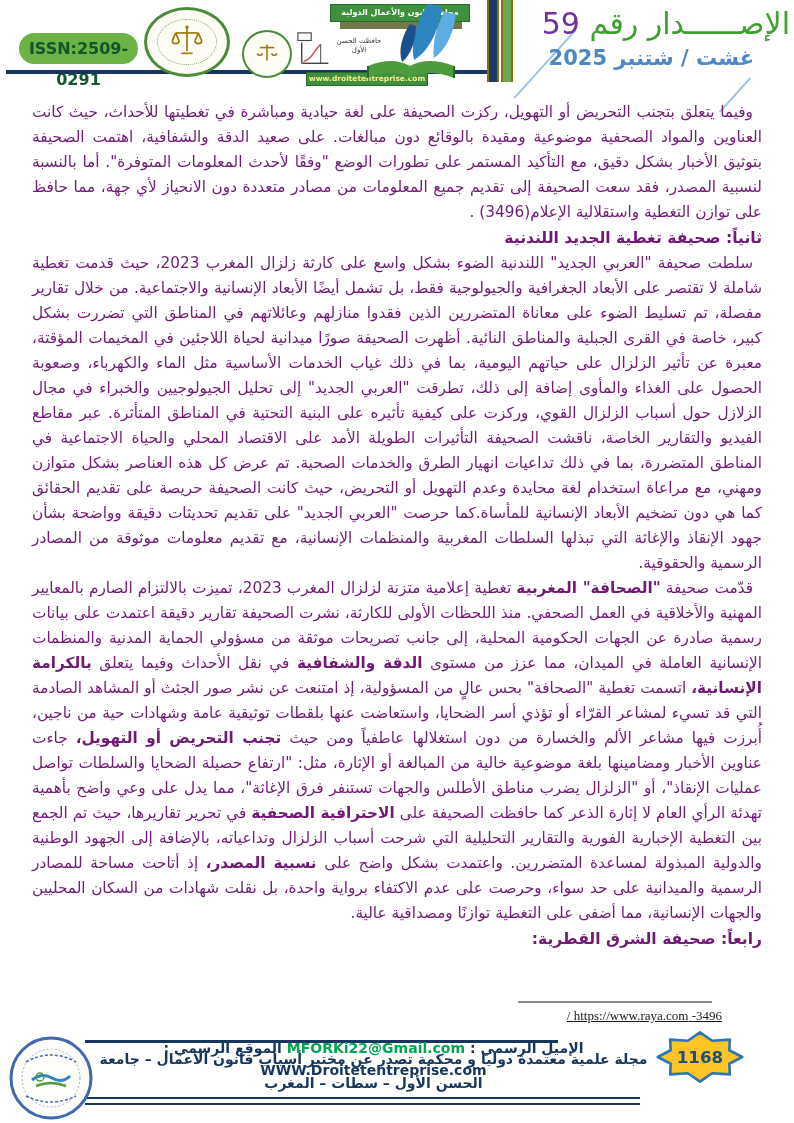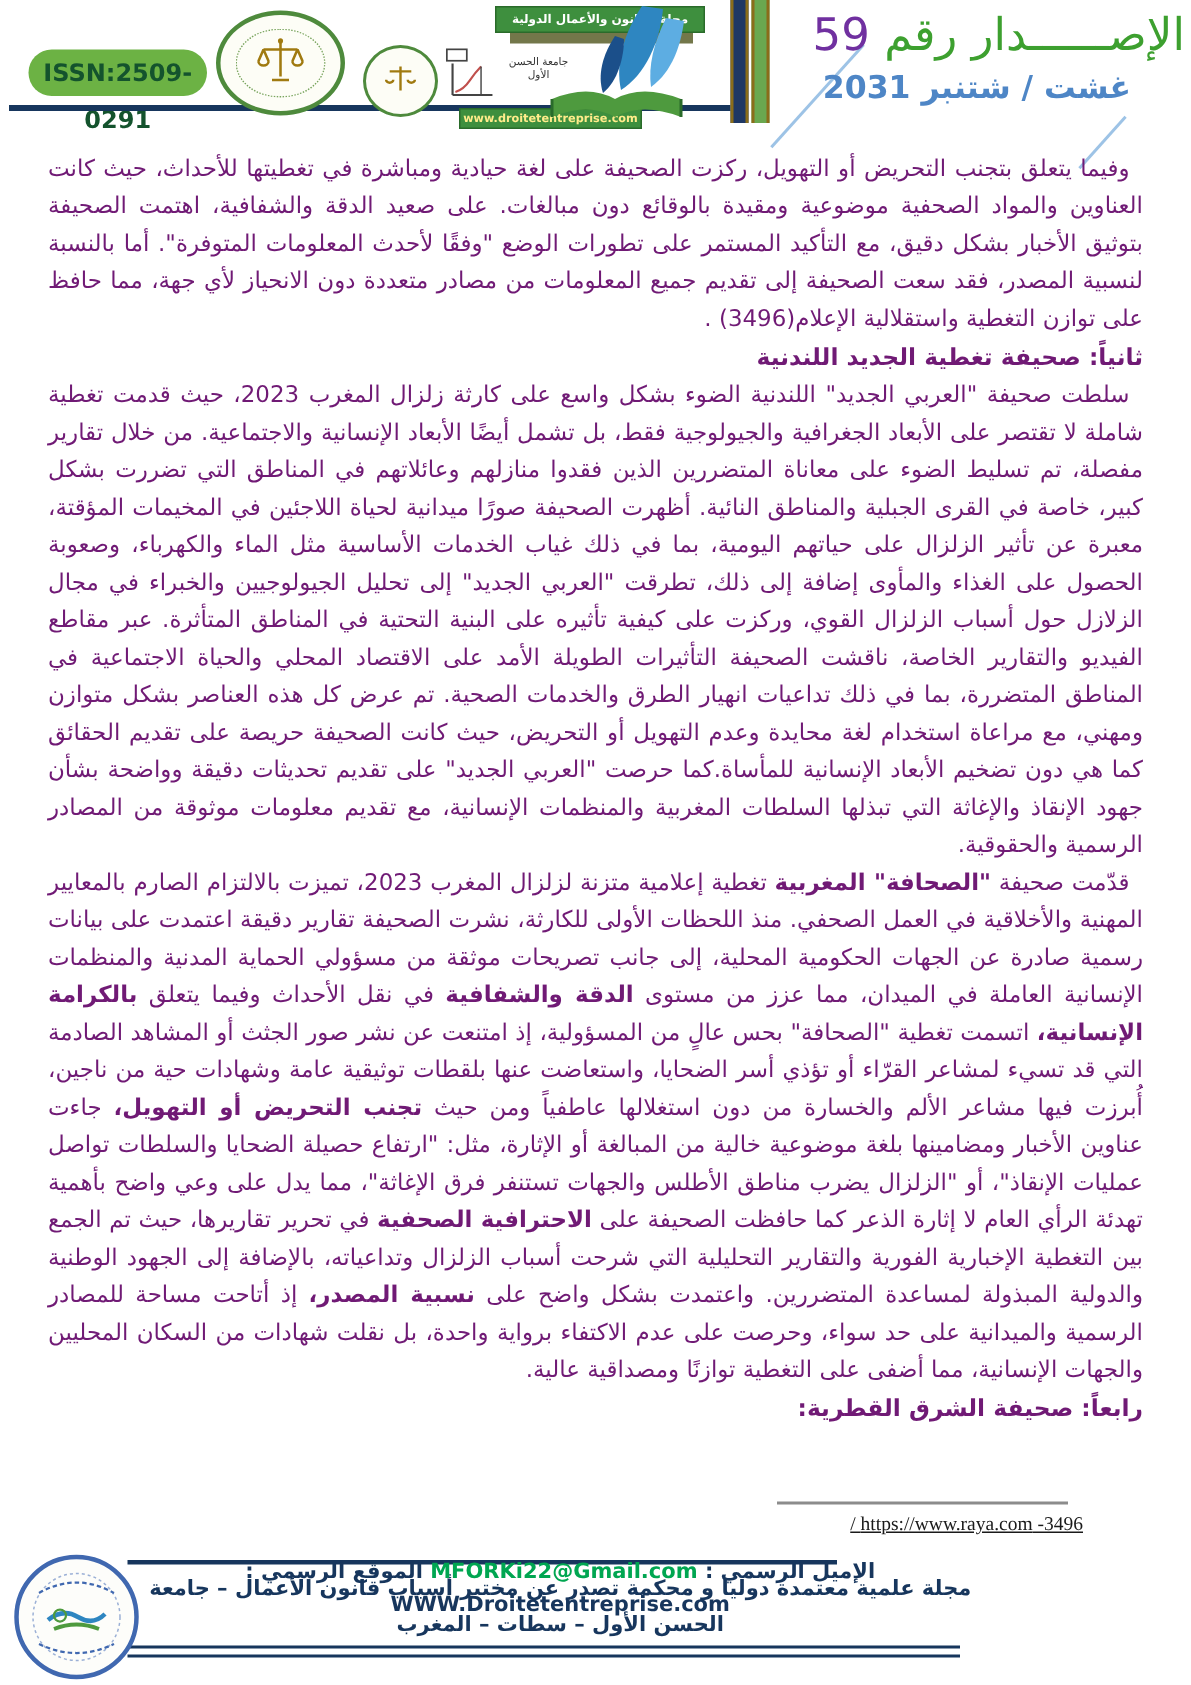--- a/index.html
+++ b/index.html
@@ -100,59 +100,65 @@
     </div>
     <div class="chart-box">
       <svg width="38" height="38" viewBox="0 0 40 40">
         <rect x="2" y="2" width="14" height="8" fill="none" stroke="#444" stroke-width="1.2"></rect>
         <line x1="6" y1="34" x2="34" y2="34" stroke="#444" stroke-width="1.5"></line>
         <line x1="6" y1="12" x2="6" y2="34" stroke="#444" stroke-width="1.5"></line>
         <path d="M8 32 Q14 30 18 24 T26 14" fill="none" stroke="#c0504d" stroke-width="1.5"></path>
         <line x1="26" y1="14" x2="26" y2="34" stroke="#444" stroke-width="1"></line>
       </svg>
     </div>
-    <div class="univ-label">جامعة الحسن الأول</div>
+    <div class="univ-label">حافظت الحسن الأول</div>
     <div class="url-strip">www.droitetentreprise.com</div>
   </div>
 
   <div class="bird-book">
     <svg width="122" height="84" viewBox="0 0 122 84">
       <path d="M78 2 C66 20 60 40 64 58 C80 48 90 26 92 4 Z" fill="#2e86c1"></path>
       <path d="M94 10 C86 26 82 42 84 56 C98 46 104 28 106 12 Z" fill="#5dade2"></path>
       <path d="M60 22 C52 34 48 48 52 60 C62 52 66 36 66 24 Z" fill="#1b4f8a"></path>
       <path d="M18 64 Q42 54 60 64 Q78 54 104 64 L104 76 Q78 66 60 76 Q42 66 18 76 Z" fill="#4e9a3e"></path>
       <path d="M18 64 L18 76 M104 64 L104 76" stroke="#2a6b2a" stroke-width="2"></path>
     </svg>
   </div>
 
   <div class="vbar vbar-navy"></div>
   <div class="vbar vbar-green"></div>
 
   <div class="issue-block">
     <div class="slash slash-1"></div>
     <div class="slash slash-2"></div>
     <div class="issue-line1"><span>الإصــــــدار رقم </span><span class="num">59</span></div>
-    <div class="issue-line2">غشت / شتنبر 2031</div>
+    <div class="issue-line2">غشت / شتنبر 2025</div>
   </div>
 
   <div class="article">
     <p><span>وفيما يتعلق بتجنب التحريض أو التهويل، ركزت الصحيفة على لغة حيادية ومباشرة في تغطيتها للأحداث، حيث كانت العناوين والمواد الصحفية موضوعية ومقيدة بالوقائع دون مبالغات. على صعيد الدقة والشفافية، اهتمت الصحيفة بتوثيق الأخبار بشكل دقيق، مع التأكيد المستمر على تطورات الوضع "وفقًا لأحدث المعلومات المتوفرة". أما بالنسبة لنسبية المصدر، فقد سعت الصحيفة إلى تقديم جميع المعلومات من مصادر متعددة دون الانحياز لأي جهة، مما حافظ على توازن التغطية واستقلالية الإعلام(3496) .</span></p>
     <h3>ثانياً: صحيفة تغطية الجديد اللندنية</h3>
     <p><span>سلطت صحيفة "العربي الجديد" اللندنية الضوء بشكل واسع على كارثة زلزال المغرب 2023، حيث قدمت تغطية شاملة لا تقتصر على الأبعاد الجغرافية والجيولوجية فقط، بل تشمل أيضًا الأبعاد الإنسانية والاجتماعية. من خلال تقارير مفصلة، تم تسليط الضوء على معاناة المتضررين الذين فقدوا منازلهم وعائلاتهم في المناطق التي تضررت بشكل كبير، خاصة في القرى الجبلية والمناطق النائية. أظهرت الصحيفة صورًا ميدانية لحياة اللاجئين في المخيمات المؤقتة، معبرة عن تأثير الزلزال على حياتهم اليومية، بما في ذلك غياب الخدمات الأساسية مثل الماء والكهرباء، وصعوبة الحصول على الغذاء والمأوى إضافة إلى ذلك، تطرقت "العربي الجديد" إلى تحليل الجيولوجيين والخبراء في مجال الزلازل حول أسباب الزلزال القوي، وركزت على كيفية تأثيره على البنية التحتية في المناطق المتأثرة. عبر مقاطع الفيديو والتقارير الخاصة، ناقشت الصحيفة التأثيرات الطويلة الأمد على الاقتصاد المحلي والحياة الاجتماعية في المناطق المتضررة، بما في ذلك تداعيات انهيار الطرق والخدمات الصحية. تم عرض كل هذه العناصر بشكل متوازن ومهني، مع مراعاة استخدام لغة محايدة وعدم التهويل أو التحريض، حيث كانت الصحيفة حريصة على تقديم الحقائق كما هي دون تضخيم الأبعاد الإنسانية للمأساة.كما حرصت "العربي الجديد" على تقديم تحديثات دقيقة وواضحة بشأن جهود الإنقاذ والإغاثة التي تبذلها السلطات المغربية والمنظمات الإنسانية، مع تقديم معلومات موثوقة من المصادر الرسمية والحقوقية.</span></p>
     <p><span>قدّمت صحيفة </span><span style="font-weight: bold;">"الصحافة" المغربية</span><span> تغطية إعلامية متزنة لزلزال المغرب 2023، تميزت بالالتزام الصارم بالمعايير المهنية والأخلاقية في العمل الصحفي. منذ اللحظات الأولى للكارثة، نشرت الصحيفة تقارير دقيقة اعتمدت على بيانات رسمية صادرة عن الجهات الحكومية المحلية، إلى جانب تصريحات موثقة من مسؤولي الحماية المدنية والمنظمات الإنسانية العاملة في الميدان، مما عزز من مستوى </span><span style="font-weight: bold;">الدقة والشفافية</span><span> في نقل الأحداث وفيما يتعلق </span><span style="font-weight: bold;">بالكرامة الإنسانية،</span><span> اتسمت تغطية "الصحافة" بحس عالٍ من المسؤولية، إذ امتنعت عن نشر صور الجثث أو المشاهد الصادمة التي قد تسيء لمشاعر القرّاء أو تؤذي أسر الضحايا، واستعاضت عنها بلقطات توثيقية عامة وشهادات حية من ناجين، أُبرزت فيها مشاعر الألم والخسارة من دون استغلالها عاطفياً ومن حيث </span><span style="font-weight: bold;">تجنب التحريض أو التهويل،</span><span> جاءت عناوين الأخبار ومضامينها بلغة موضوعية خالية من المبالغة أو الإثارة، مثل: "ارتفاع حصيلة الضحايا والسلطات تواصل عمليات الإنقاذ"، أو "الزلزال يضرب مناطق الأطلس والجهات تستنفر فرق الإغاثة"، مما يدل على وعي واضح بأهمية تهدئة الرأي العام لا إثارة الذعر كما حافظت الصحيفة على </span><span style="font-weight: bold;">الاحترافية الصحفية</span><span> في تحرير تقاريرها، حيث تم الجمع بين التغطية الإخبارية الفورية والتقارير التحليلية التي شرحت أسباب الزلزال وتداعياته، بالإضافة إلى الجهود الوطنية والدولية المبذولة لمساعدة المتضررين. واعتمدت بشكل واضح على </span><span style="font-weight: bold;">نسبية المصدر،</span><span> إذ أتاحت مساحة للمصادر الرسمية والميدانية على حد سواء، وحرصت على عدم الاكتفاء برواية واحدة، بل نقلت شهادات من السكان المحليين والجهات الإنسانية، مما أضفى على التغطية توازنًا ومصداقية عالية.</span></p>
     <h3>رابعاً: صحيفة الشرق القطرية:</h3>
   </div>
 
   <div class="fn-sep"></div>
   <div class="fn-text">
     <a href="#">3496- https://www.raya.com /</a>
   </div>
 
   <div class="footer-topline"></div>
 
+  <div class="page-badge">
+    <svg width="88" height="54" viewBox="0 0 100 60">
+      <polygon points="98,30 83.3,37.7 83.9,49.8 63.8,48.5 50,58 36.2,48.5 16.1,49.8 16.7,37.7 2,30 16.7,22.3 16.1,10.2 36.2,11.5 50,2 63.8,11.5 83.9,10.2 83.3,22.3" fill="#ffc425" stroke="#2e75b6" stroke-width="3" stroke-linejoin="round"></polygon>
+      <text x="50" y="37" text-anchor="middle" font-size="19" font-weight="bold" font-family="DejaVu Sans, sans-serif" fill="#1f4e79">1168</text>
+    </svg>
+  </div>
 
   <div class="footer-line1">مجلة علمية معتمدة  دوليا و محكمة تصدر عن مختبر أسباب قانون الأعمال – جامعة الحسن الأول – سطات – المغرب</div>
 
   <div class="footer-line2">
     <span>الإميل الرسمي : </span><span class="email">MFORKi22@Gmail.com</span><span> الموقع الرسمي : </span><span>WWW.Droitetentreprise.com</span>
   </div>
 
   <div class="footer-dline"></div>
 
   <div class="stamp">

